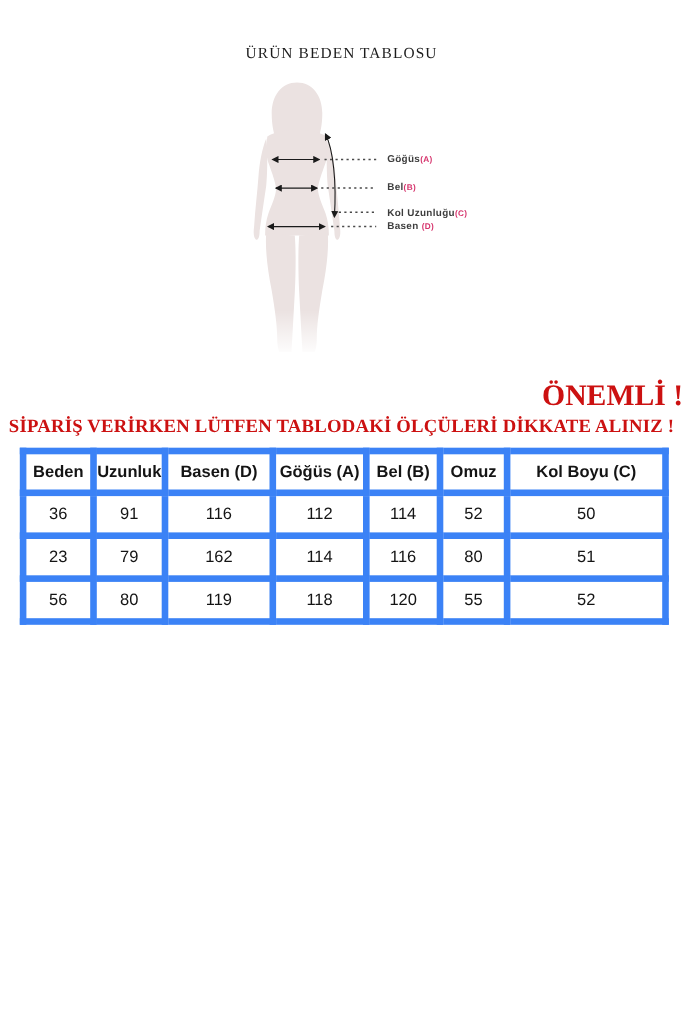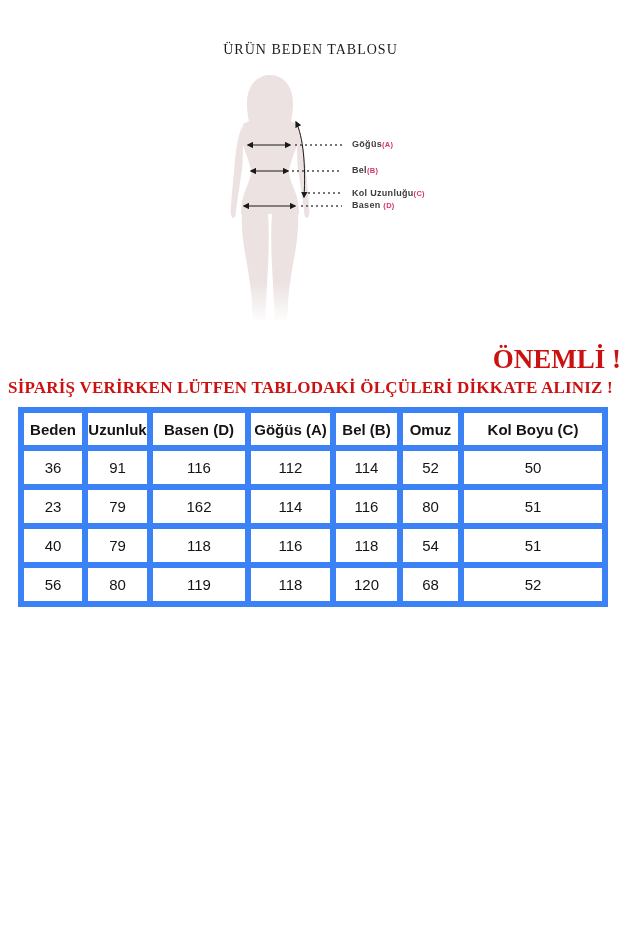--- a/index.html
+++ b/index.html
@@ -138,33 +138,24 @@
       <tr>
         <td>23</td>
         <td>79</td>
         <td>162</td>
         <td>114</td>
         <td>116</td>
         <td>80</td>
         <td>51</td>
       </tr>
       <tr>
-        <td>40</td>
-        <td>79</td>
-        <td>118</td>
-        <td>116</td>
-        <td>118</td>
-        <td>54</td>
-        <td>51</td>
-      </tr>
-      <tr>
         <td>56</td>
         <td>80</td>
         <td>119</td>
         <td>118</td>
         <td>120</td>
-        <td>68</td>
+        <td>55</td>
         <td>52</td>
       </tr>
     </tbody>
   </table>
 
 </div>
 
 </body></html>

